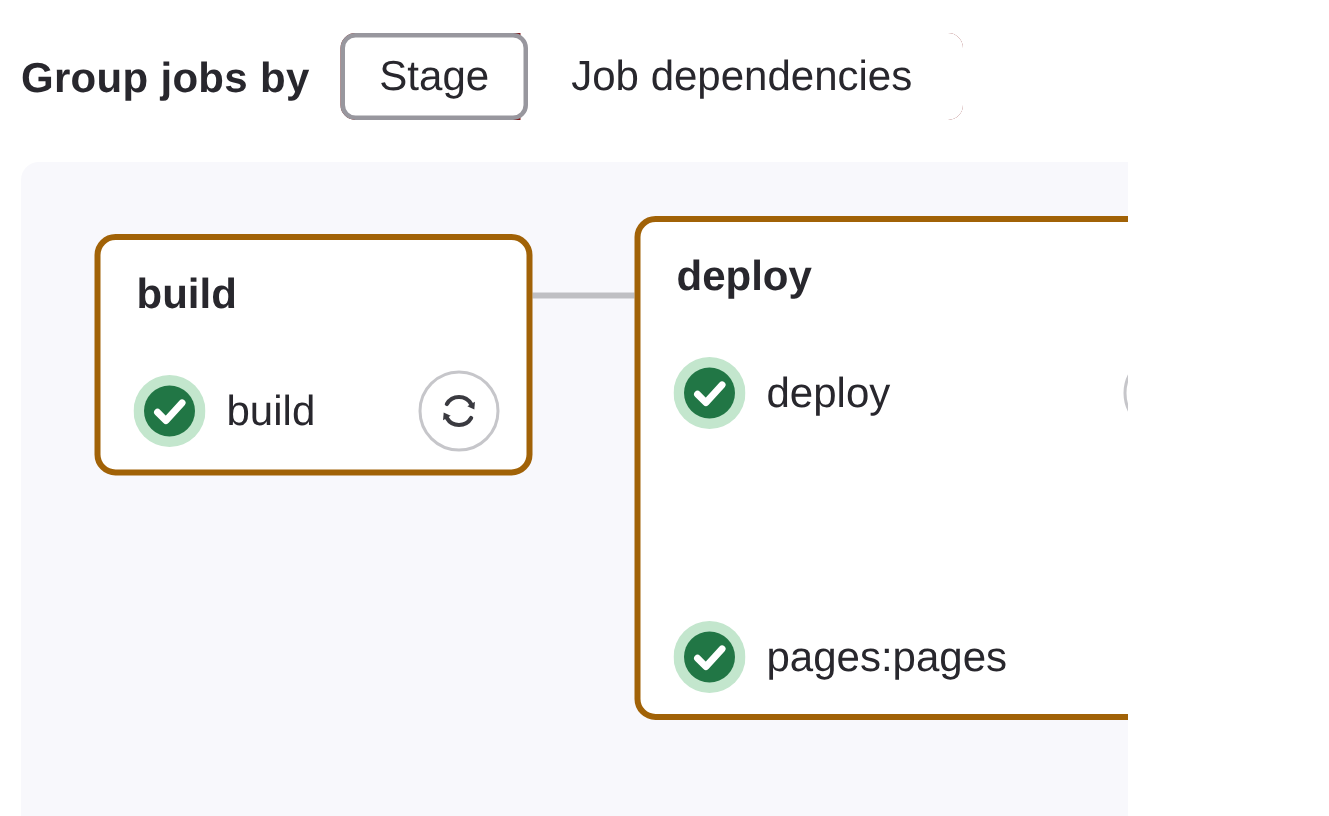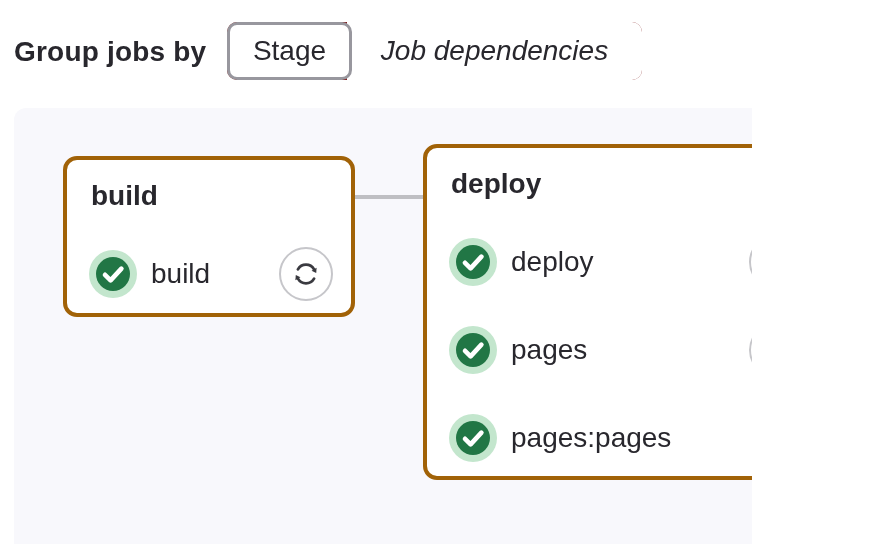--- a/index.html
+++ b/index.html
@@ -56,21 +56,20 @@
     border-radius: 10px;
     z-index: 2;
   }
   .seg-plain {
     left: 118px;
     top: -2px;
     right: -2px;
     height: 58px;
     border: none;
     border-radius: 0 10px 10px 0;
-    font-style: italic;
   }
 
   
   .graph {
     position: absolute;
     left: 14px;
     top: 108px;
     width: 872px;
     height: 436px;
     background: #f8f8fc;
@@ -201,40 +200,20 @@
             <g fill="none" stroke="#3a3a40" stroke-width="2.1" stroke-linecap="round">
               <path d="M5.94 8.5 A7 7 0 0 1 18.06 8.5"></path>
               <path d="M18.06 15.5 A7 7 0 0 1 5.94 15.5"></path>
             </g>
             <path d="M19.66 11.27 L16.15 9.6 L19.97 7.4 Z" fill="#3a3a40"></path>
             <path d="M4.34 12.73 L7.85 14.4 L4.03 16.6 Z" fill="#3a3a40"></path>
           </svg>
         </button>
       </div>
 
-      <div class="job-row job-row-2">
-        <span class="status-icon">
-          <svg viewBox="0 0 48 48" width="48" height="48" aria-hidden="true">
-            <circle cx="24" cy="24" r="24" fill="#c3e6cd"></circle>
-            <circle cx="24" cy="24" r="17" fill="#217645"></circle>
-            <path d="M16 24.8 L21.6 30.4 L32.4 18.6" fill="none" stroke="#ffffff" stroke-width="4.6" stroke-linecap="round" stroke-linejoin="round"></path>
-          </svg>
-        </span>
-        <span class="job-name">pages</span>
-        <button class="retry-btn">
-          <svg viewBox="0 0 24 24" width="32" height="32" aria-hidden="true">
-            <g fill="none" stroke="#3a3a40" stroke-width="2.1" stroke-linecap="round">
-              <path d="M5.94 8.5 A7 7 0 0 1 18.06 8.5"></path>
-              <path d="M18.06 15.5 A7 7 0 0 1 5.94 15.5"></path>
-            </g>
-            <path d="M19.66 11.27 L16.15 9.6 L19.97 7.4 Z" fill="#3a3a40"></path>
-            <path d="M4.34 12.73 L7.85 14.4 L4.03 16.6 Z" fill="#3a3a40"></path>
-          </svg>
-        </button>
-      </div>
 
       <div class="job-row job-row-3">
         <span class="status-icon">
           <svg viewBox="0 0 48 48" width="48" height="48" aria-hidden="true">
             <circle cx="24" cy="24" r="24" fill="#c3e6cd"></circle>
             <circle cx="24" cy="24" r="17" fill="#217645"></circle>
             <path d="M16 24.8 L21.6 30.4 L32.4 18.6" fill="none" stroke="#ffffff" stroke-width="4.6" stroke-linecap="round" stroke-linejoin="round"></path>
           </svg>
         </span>
         <span class="job-name">pages:pages</span>

